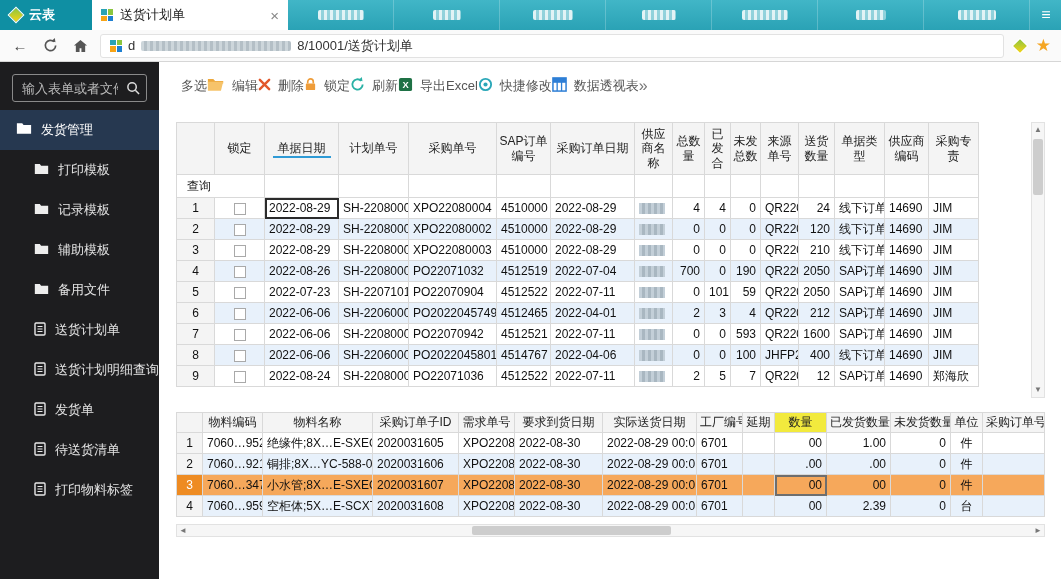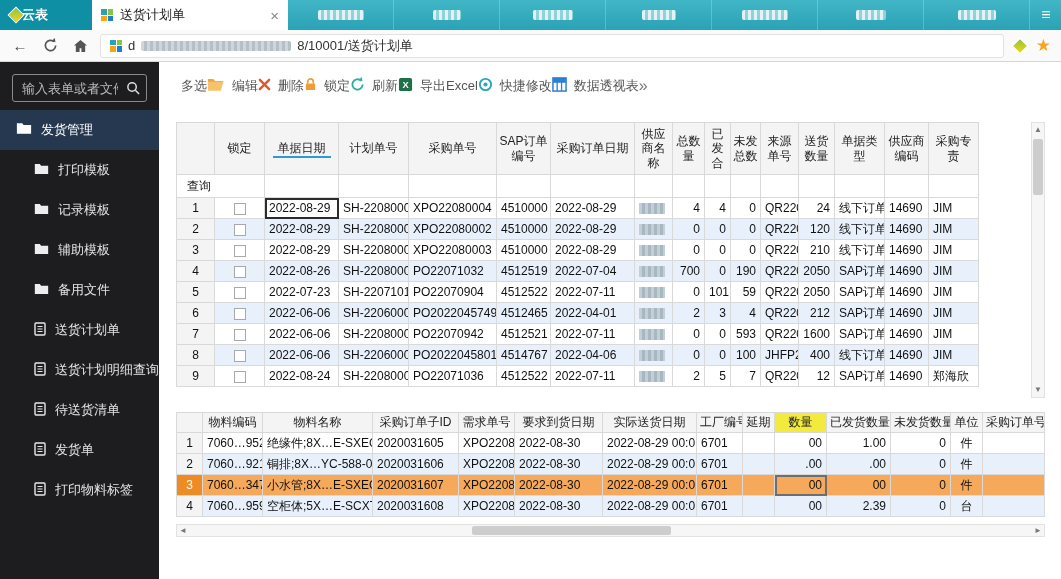--- a/index.html
+++ b/index.html
@@ -1,20 +1,20 @@
 <!DOCTYPE html>
 <html><head>
 <meta charset="utf-8">
 <style>
   *{margin:0;padding:0;box-sizing:border-box;}
   html,body{width:1061px;height:579px;overflow:hidden;background:#fff;
     font-family:"Liberation Sans","DejaVu Sans",sans-serif;}
   
   .tabbar{height:30px;background:linear-gradient(#41b6c7,#2aa2b5);display:flex;align-items:stretch;}
-  .logo-tab{width:92px;background:#0f8fa3;display:flex;align-items:center;padding:0 10px;
+  .logo-tab{width:92px;background:#0f8fa3;display:flex;align-items:center;gap:7px;padding:0 10px;
     color:#fff;font-size:13px;font-weight:bold;cursor:pointer;}
   .diamond{width:12px;height:12px;background:linear-gradient(135deg,#8bc53f,#f7d417);
     transform:rotate(45deg);border:1px solid #fff;flex:0 0 auto;}
   .tab-active{background:#fff;width:196px;display:flex;align-items:center;gap:7px;padding:0 9px;
     font-size:13px;color:#222;cursor:pointer;}
   .favicon{width:12px;height:12px;display:grid;grid-template:1fr 1fr / 1fr 1fr;gap:1px;flex:0 0 auto;}
   .favicon i{background:#2aa2b5;}
   .favicon i:nth-child(2){background:#8bc53f;}
   .favicon i:nth-child(3){background:#f7a417;}
   .favicon i:nth-child(4){background:#1d7fd1;}
@@ -232,28 +232,28 @@
               <rect x="1" y="1" width="10" height="12" rx="1" fill="none" stroke="#e8e8e8" stroke-width="1.4"></rect>
               <path d="M3.5 4.5h5M3.5 7h5M3.5 9.5h5" stroke="#e8e8e8" stroke-width="1.2"></path>
             </svg></span>
         <span>送货计划明细查询</span>
       </div>
       <div class="nav-item child">
         <span><svg width="12" height="14" viewBox="0 0 12 14">
               <rect x="1" y="1" width="10" height="12" rx="1" fill="none" stroke="#e8e8e8" stroke-width="1.4"></rect>
               <path d="M3.5 4.5h5M3.5 7h5M3.5 9.5h5" stroke="#e8e8e8" stroke-width="1.2"></path>
             </svg></span>
-        <span>待送货清单</span>
+        <span>发货单</span>
       </div>
       <div class="nav-item child">
         <span><svg width="12" height="14" viewBox="0 0 12 14">
               <rect x="1" y="1" width="10" height="12" rx="1" fill="none" stroke="#e8e8e8" stroke-width="1.4"></rect>
               <path d="M3.5 4.5h5M3.5 7h5M3.5 9.5h5" stroke="#e8e8e8" stroke-width="1.2"></path>
             </svg></span>
-        <span>发货单</span>
+        <span>待送货清单</span>
       </div>
       <div class="nav-item child">
         <span><svg width="12" height="14" viewBox="0 0 12 14">
               <rect x="1" y="1" width="10" height="12" rx="1" fill="none" stroke="#e8e8e8" stroke-width="1.4"></rect>
               <path d="M3.5 4.5h5M3.5 7h5M3.5 9.5h5" stroke="#e8e8e8" stroke-width="1.2"></path>
             </svg></span>
         <span>打印物料标签</span>
       </div>
     </div>
   </div>

